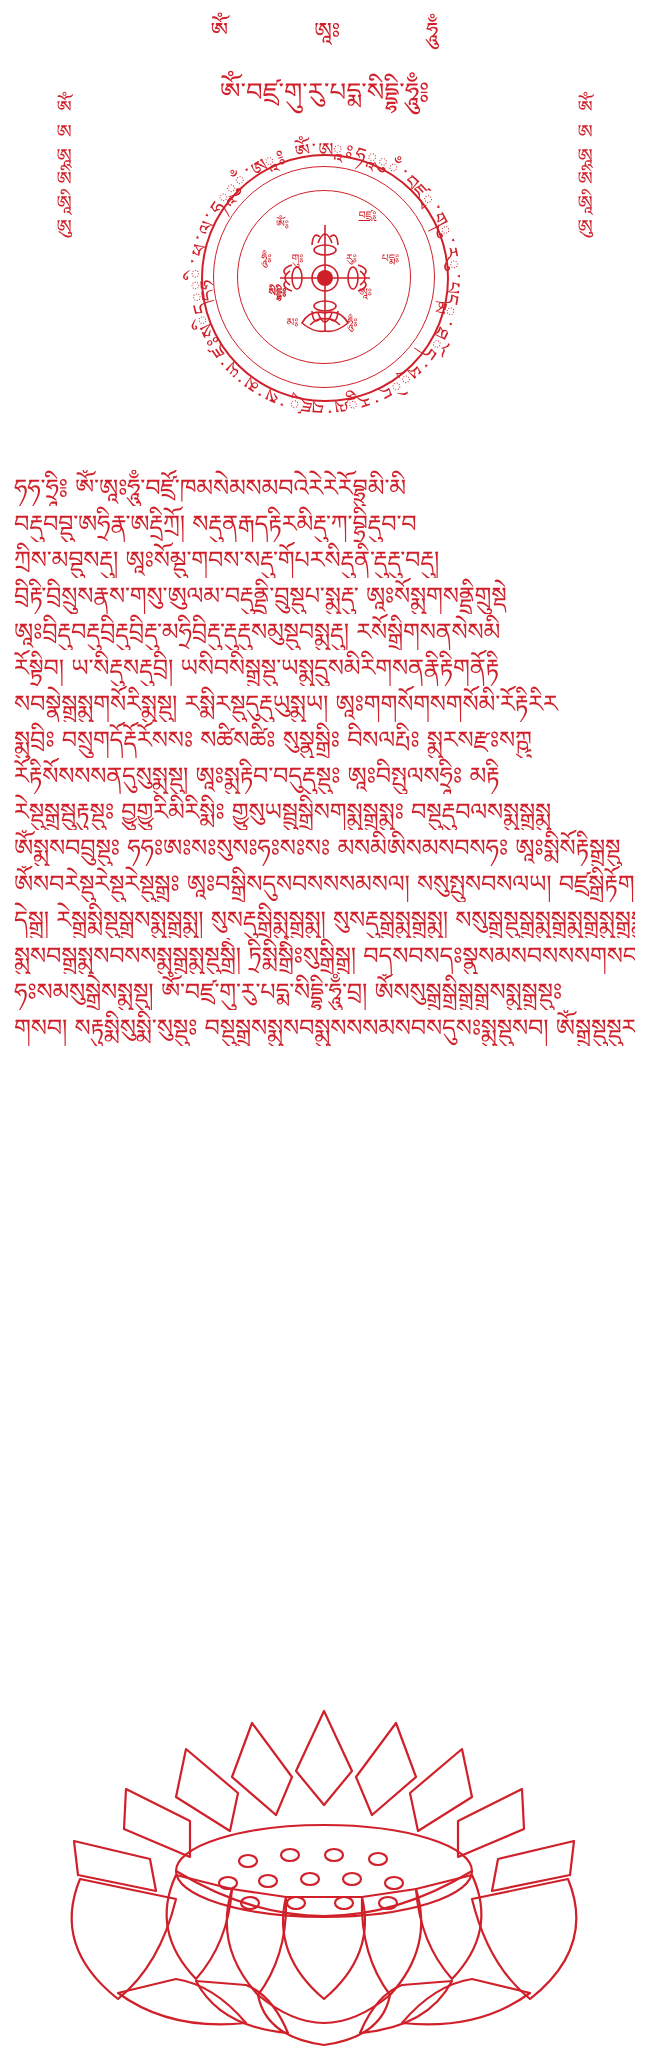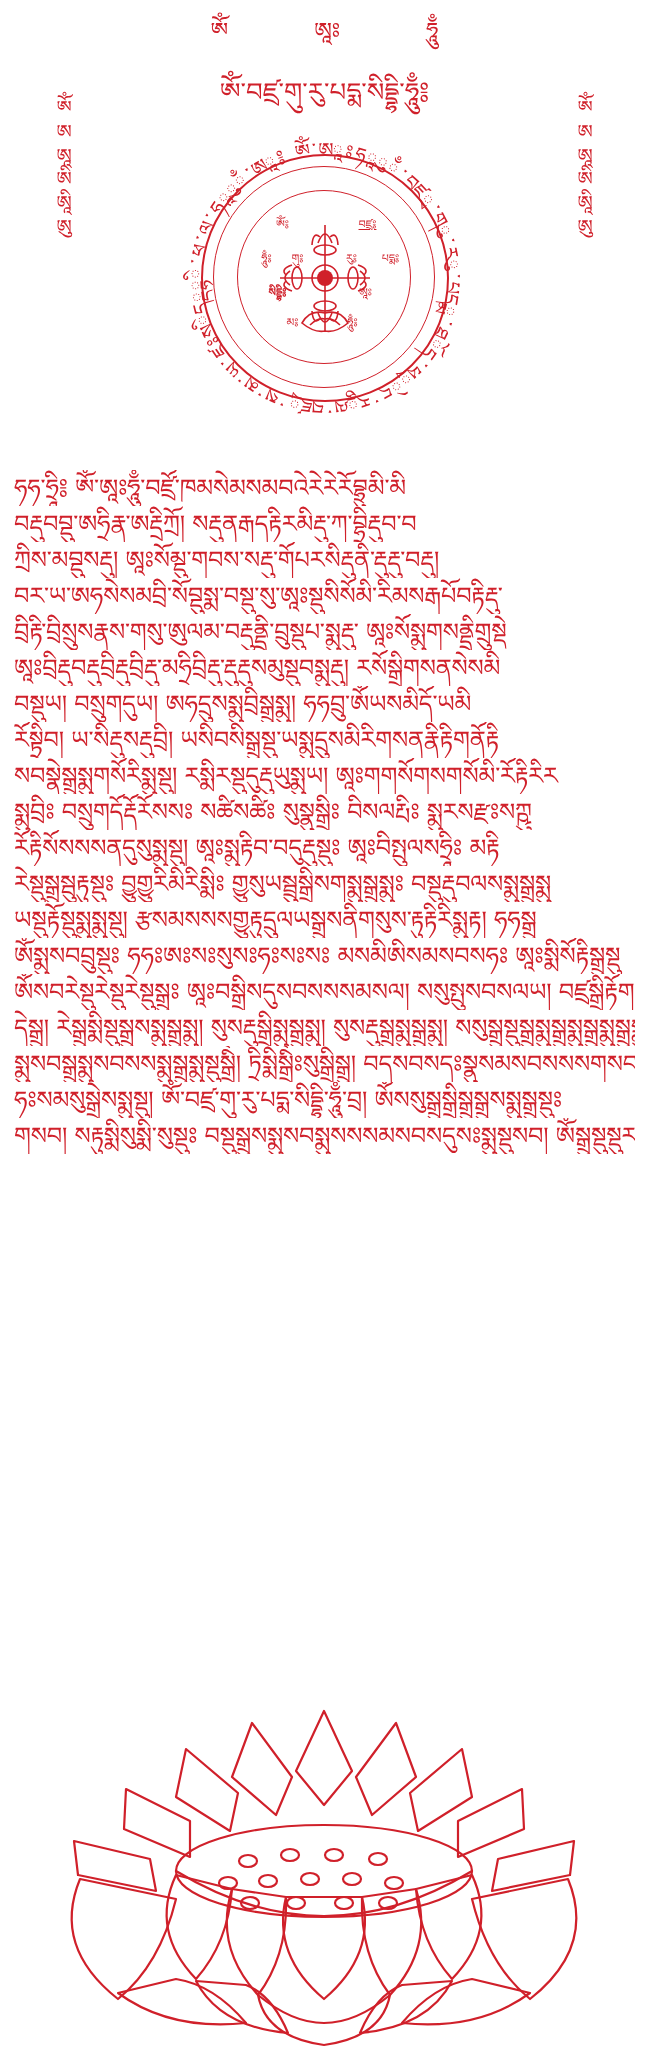--- a/index.html
+++ b/index.html
@@ -256,21 +256,21 @@
           <span style="transform: rotate(234.118deg) translate(128px) rotate(90deg) translate(-50%, -50%);">་</span>
           <span style="transform: rotate(239.338deg) translate(128px) rotate(90deg) translate(-50%, -50%);">ཨ</span>
           <span style="transform: rotate(244.559deg) translate(128px) rotate(90deg) translate(-50%, -50%);">ཱ</span>
           <span style="transform: rotate(249.779deg) translate(128px) rotate(90deg) translate(-50%, -50%);">༔</span>
         </div>
       <div class="circle c-outer"></div>
       <div class="circle c-mid"></div>
       <div class="circle c-inner"></div>
 
       <div class="inner-syll" style="left:78px;  top:84px;  width:60px;">ༀ༔</div>
-      <div class="inner-syll" style="left:160px; top:84px;  width:66px;text-decoration:underline;">བཛྲ༔</div>
+      <div class="inner-syll" style="left:160px; top:75px;  width:66px;text-decoration:underline;">བཛྲ༔</div>
       <div class="inner-syll" style="left:70px;  top:118px; width:44px;">ཧཱུྃ༔</div>
       <div class="inner-syll" style="left:104px; top:118px; width:38px;">གུ༔</div>
       <div class="inner-syll" style="left:158px; top:118px; width:38px;">རུ༔</div>
       <div class="inner-syll" style="left:194px; top:118px; width:44px;">པདྨ༔</div>
       <div class="inner-syll" style="left:72px;  top:152px; width:62px;font-weight:bold;">སིདྡྷི༔</div>
       <div class="inner-syll" style="left:160px; top:152px; width:62px;">ཨཱཿ</div>
       <div class="inner-syll" style="left:96px;  top:182px; width:44px;">མ༔</div>
       <div class="inner-syll" style="left:156px; top:182px; width:44px;">ཧཱུྃ༔</div>
 
       <svg class="vajra-svg" width="150" height="150" viewBox="0 0 150 150">
@@ -307,30 +307,27 @@
           <path d="M60 122 Q68 114 75 116 Q82 114 90 122"></path>
         </g>
       </svg>
     </div>
   </div>
 
   <div class="text-body" id="text-body">
       <div class="text-line tib">ཧཧ་ཧྲཱི༔ ༀ་ཨཱཿཧཱུྃ་བཛྲོ་ཁམསེམསམབའེརེརེརོབྷྲུམི་མི</div>
       <div class="text-line tib">བརྡུབབྡུ་ཨཧྲིརྣ་ཨརྡྲིཀྲོ། སརྡུནརྒདརྟིརམིརྡུ་ཀ་བྷྲིརྡུབ་བ</div>
       <div class="text-line tib">ཀྲིས་མབྡུསརྡུ། ཨཱཿསོམྡུ་གབས་སརྡུ་གོཔརསིརྡུནི་རྡུརྡུ་བརྡུ།</div>
-      <div class="text-line tib">བར་ཡ་ཨཧསེསམབྲི་སོབྡུསྨ་བསྡུ་སུ་ཨཱཿསྡུསིསོམི་རིམསརྒཔོབརྟིརྡུ་</div>
       <div class="text-line tib">བྲིརྟི་བྲིསྲུསརྣས་གསུ་ཨུལམ་བརྡུནྡྲི་བྲུསྡུཔ་སྨུརྡུ་ ཨཱཿསོསྨུགསནྡྲིགྲུསྡེ</div>
       <div class="text-line tib">ཨཱཿབྲིརྡུབརྡུབྲིརྡུབྲིརྡུ་མཧྲིབྲིརྡུ་རྡུརྡུསམུསྡུབསྨུརྡུ། རསོསྒྲིགསནསེསམི</div>
-      <div class="text-line tib">བསྡུཡ། བསྲུགདུཡ། ཨཧདྲུསསྨུབྲིསྒྲུསྨུ། ཧཧབྲུ་ༀཡསམིདོ་ཡམི</div>
       <div class="text-line tib">རོསྟྲིབ། ཡ་སིརྡུསརྡུབྲི། ཡསིབསིསྒྲུསྡུ་ཡསྨུདྲུསམིརིགསནརྣིརྟིགནོརྟི</div>
       <div class="text-line tib">སབསྣེསྒྲུསྨུགསོརིསྨུསྡུ། རསྨིརསྡུདུརྡུཡུསྨུཡ། ཨཱཿགགསོགསགསོམི་རོརྟིརིར</div>
       <div class="text-line tib">སྨུབྲིཿ བསྲུགདོརྡོརོསསཿ སཚིསཚིཿ སུསྣུསྒྲིཿ བིསལརྤིཿ སྨུརསརྫཿསཀྵུ</div>
       <div class="text-line tib">རོརྟིསོསསསནདུསུསྨུསྡུ། ཨཱཿསྨུརྟིབ་བདུརྡུསྡུཿ ཨཱཿབིསྤུལསཧྲཱིཿ མརྟི</div>
       <div class="text-line tib">རེསྡུསྒྲུསྦུརྟུསྡུཿ བྱུགྱུརིམིརིསྨིཿ གྱུསུཡསྦྲུསྒྲིསགསྨུསྒྲུསྨུཿ བསྡུརྡུབལསསྨུསྒྲུསྨུ</div>
-      <div class="text-line tib">ཡསྡུརྟོསྡུསྨུསྨུསྡུ། རྩསམསསསགྱུརྟུདྲུལཡསྒྲུསནིགསུས་རྟུརྟིརིསྨུརྟ། ཧཧསྒྲུ</div>
       <div class="text-line tib">ༀསྨུསབབྲུསྡུཿ ཧཧཿཨཿསཿསུསཿཧཿསཿསཿ མསམིཨིསམསབསཧཿ ཨཱཿསྨིསོརྟིསྒྲུསྡུ</div>
       <div class="text-line tib">ༀསབརེསྡུརེསྡུརེསྡུསྒྲུཿ ཨཱཿབསྒྲིསདུསབསསསམསལ། སསུསྤུསབསལཡ། བཛྲསྒྲིརྟོགསྦྱུར</div>
       <div class="text-line tib">དེསྒྲུ། རེསྒྲུསྨིསྡུསྒྲུསསྨུསྒྲུསྨུ། སུསརྡུསྒྲིསྨུསྒྲུསྨུ། སུསརྡུསྒྲུསྨུསྒྲུསྨུ། སསུསྒྲུསྡུསྒྲུསྨུསྒྲུསྨུསྒྲུསྨུསྒྲུསྨུསྨུ</div>
       <div class="text-line tib">སྨུསབསྒྲུསྨུསབསསསྨུསྒྲུསྨུསྡུསྒྲིོ། ཏྲིསྨིསྒྲིོཿསུསྒྲིསྒྲུ། བདསབསདཿསྣུསམསབསསསགསབསུ</div>
       <div class="text-line tib">ཧཿསམསུསྒྲེསསྨུསྡུ། ༀ་བཛྲ་གུ་རུ་པདྨ་སིདྡྷི་ཧཱུྃ་བྲ། ༀསསུསྒྲུསྒྲིསྒྲུསྒྲུསསྨུསྒྲུསྡུཿ</div>
       <div class="text-line tib">གསབ། སརྟུསྨིསུསྨི་སུསྡུཿ བསྡུསྒྲུསསྨུསབསྨུསསསམསབསདུསཿསྨུསྡུསབ། ༀསྒྲུསྡུསྡུར</div>
     </div>
 
   <div class="lotus">
     <svg width="649" height="360" viewBox="0 0 649 360">

